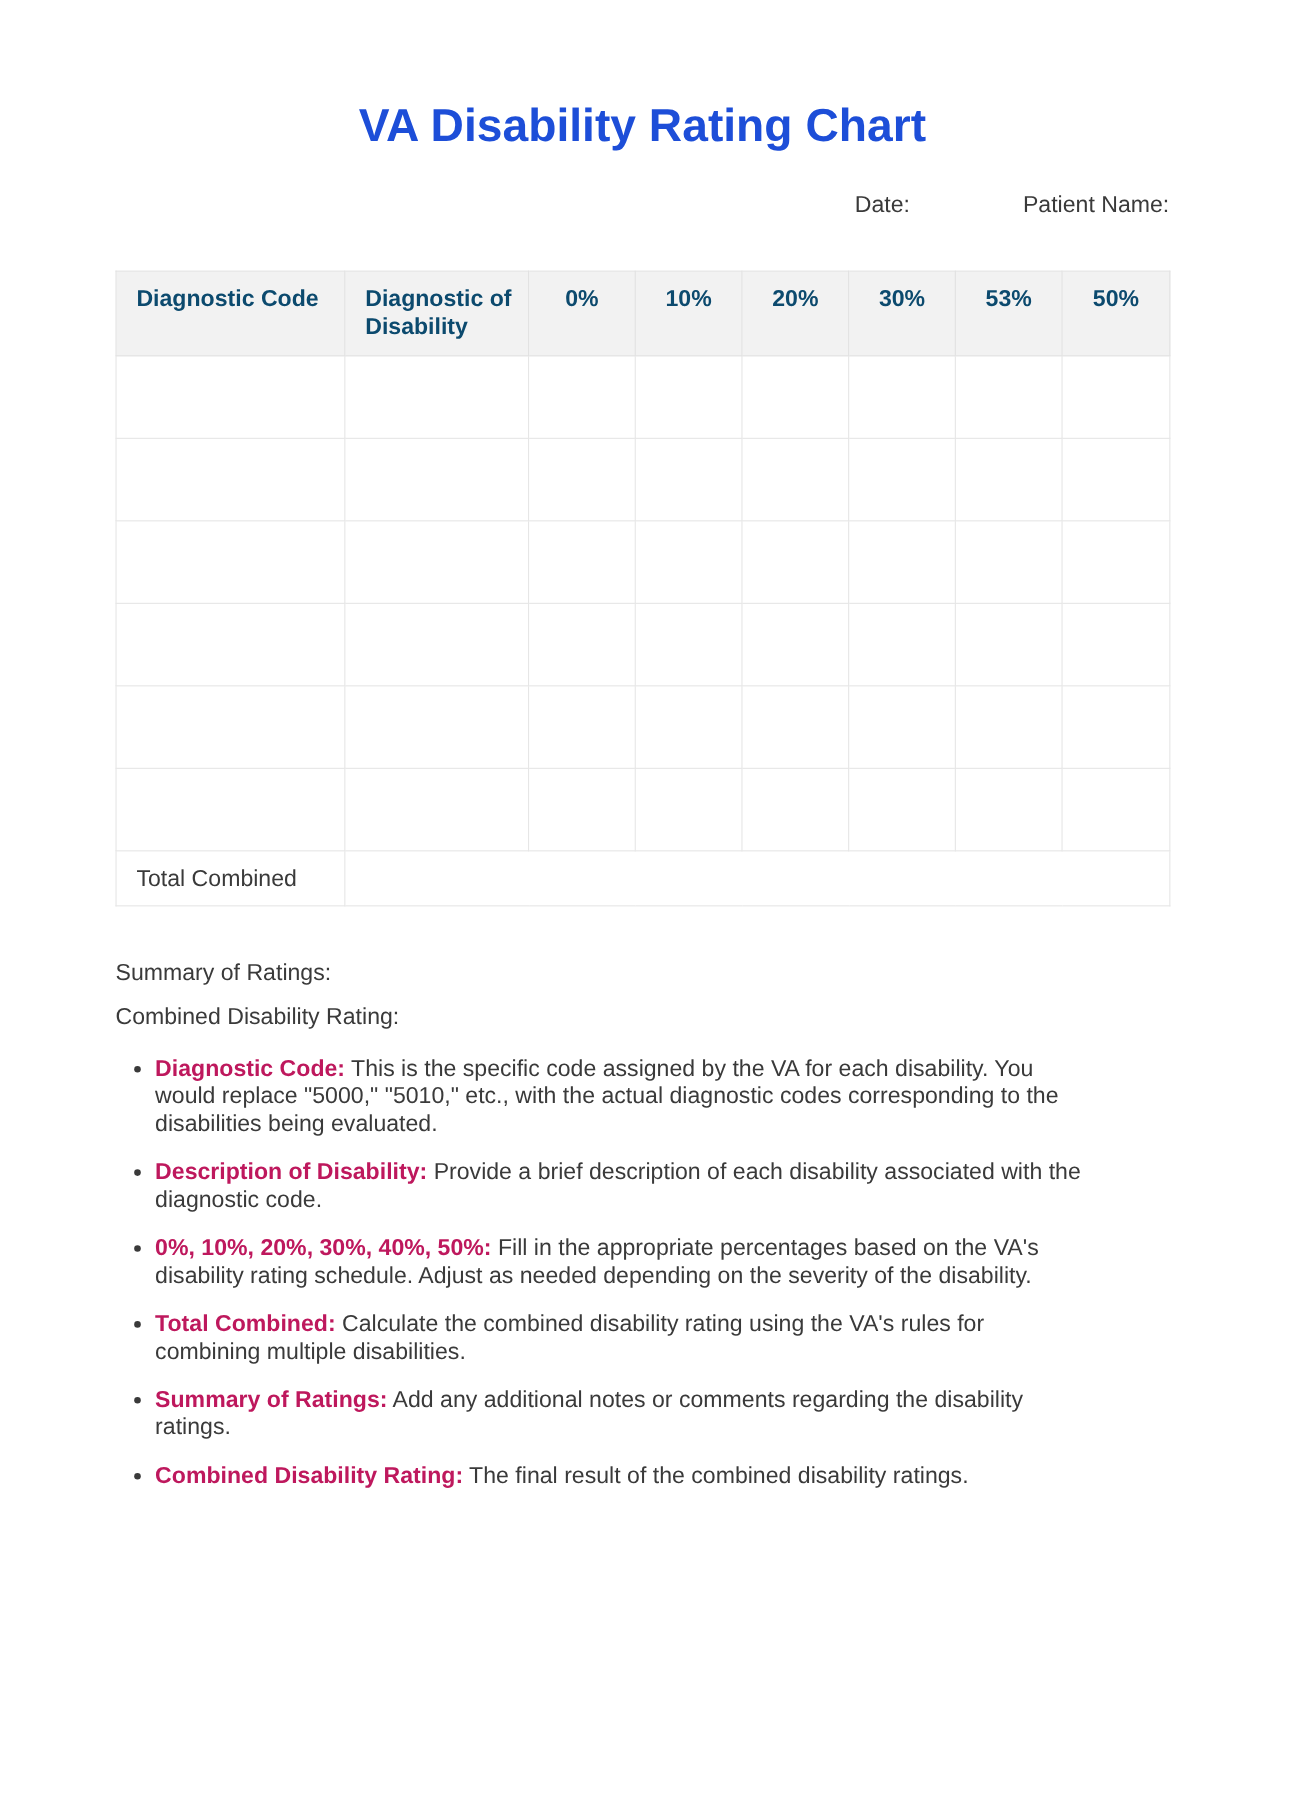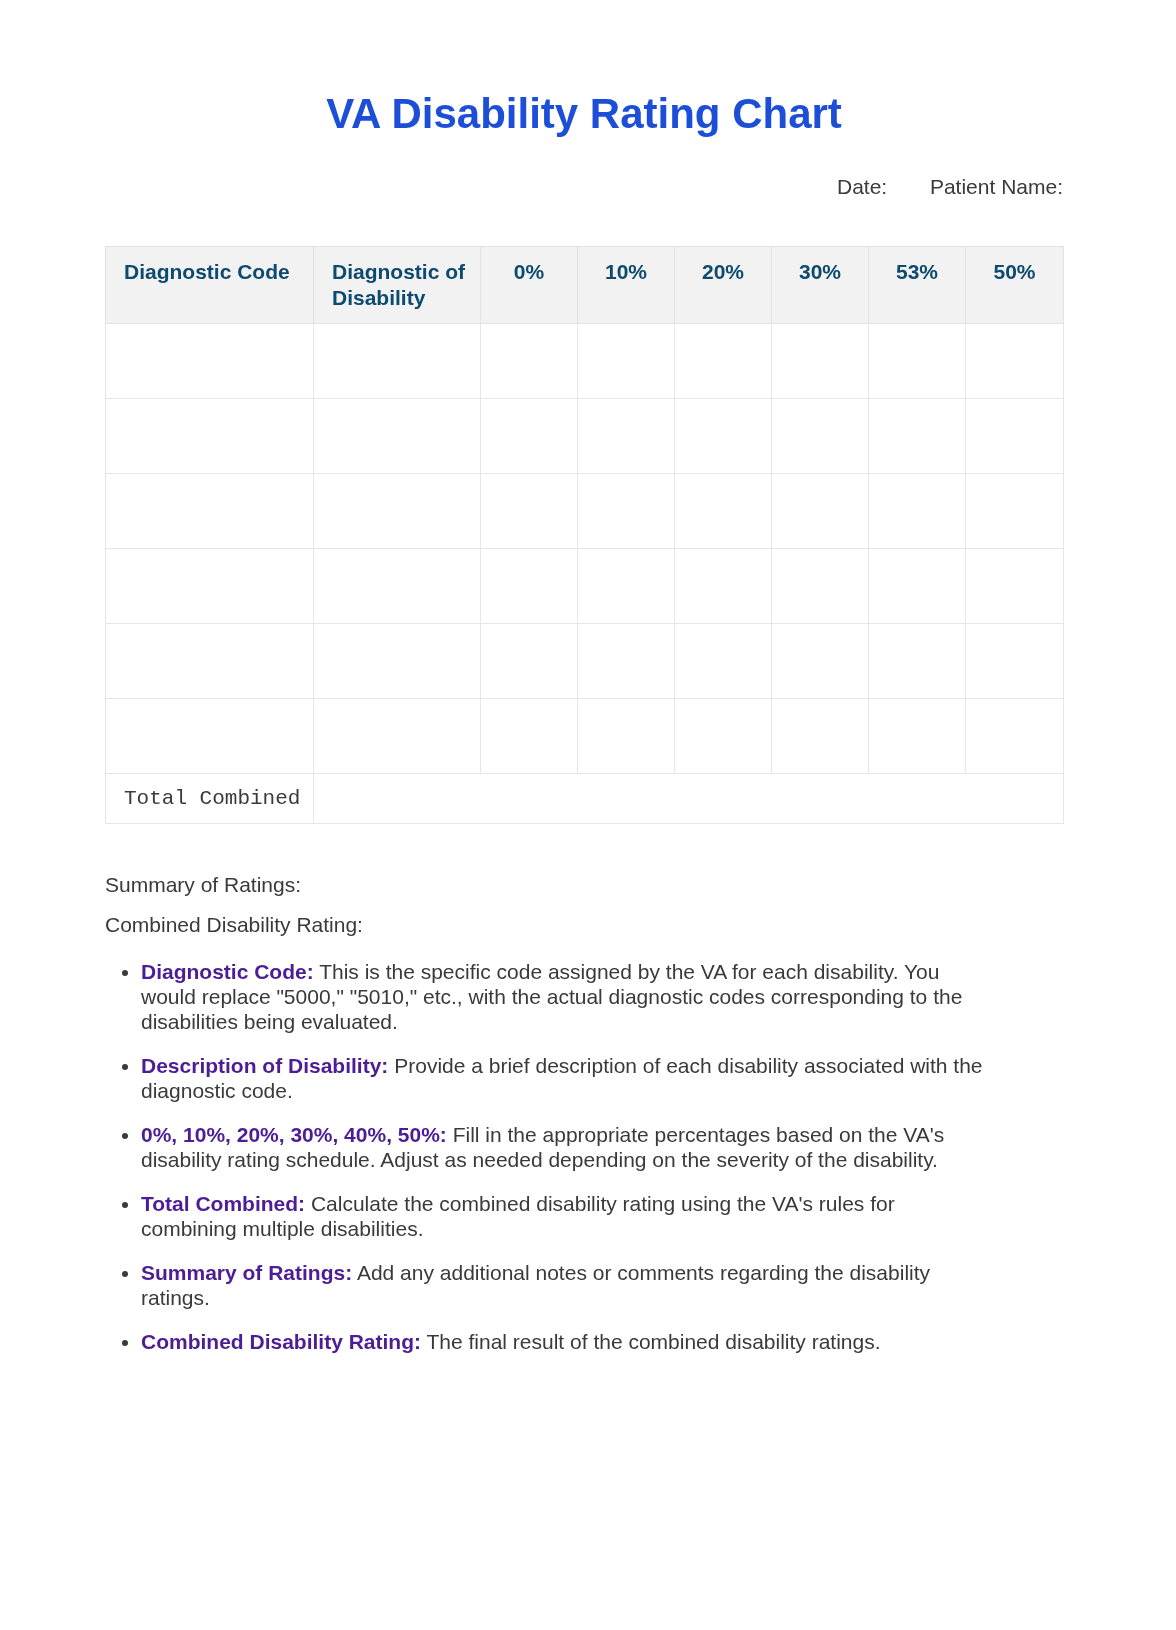--- a/index.html
+++ b/index.html
@@ -35,21 +35,21 @@
   .meta-row {
     position: relative;
     margin-top: 36px;
     height: 26px;
     font-size: 21px;
     line-height: 25px;
     text-align: right;
   }
   .date-label {
     position: absolute;
-    left: 732px;
+    left: 672px;
     top: 0;
   }
   table.rating-table {
     margin-top: 46px;
     width: 958px;
     border-collapse: collapse;
     table-layout: fixed;
   }
   .rating-table th {
     background: #f2f2f2;
@@ -73,42 +73,41 @@
     background: #ffffff;
   }
   .rating-table tr.total-row td {
     height: 50px;
     font-size: 21px;
     color: #3a3a3a;
     vertical-align: middle;
   }
   .rating-table tr.total-row td.total-label-cell {
     padding-left: 18px;
-    font-family: Liberation Mono, monospace;
   }
   .label-line {
     font-size: 21px;
     line-height: 25px;
   }
   .summary-label   { margin-top: 48px; }
   .combined-label  { margin-top: 15px; }
   .explanation-heading { margin-top: 65px; }
   ul.explanation-list {
     margin: 22px 0 0 0;
     padding-left: 36px;
     width: 886px;
     font-size: 21px;
     line-height: 25px;
     color: #3a3a3a;
   }
   ul.explanation-list li {
     margin-bottom: 19px;
   }
   ul.explanation-list b {
-    color: #4c1d95;
+    color: #be185d;
   }
 </style>
 </head>
 <body>
 
 <div class="page">
   <div class="content">
 
     <h1 class="doc-title">VA Disability Rating Chart</h1>
 

